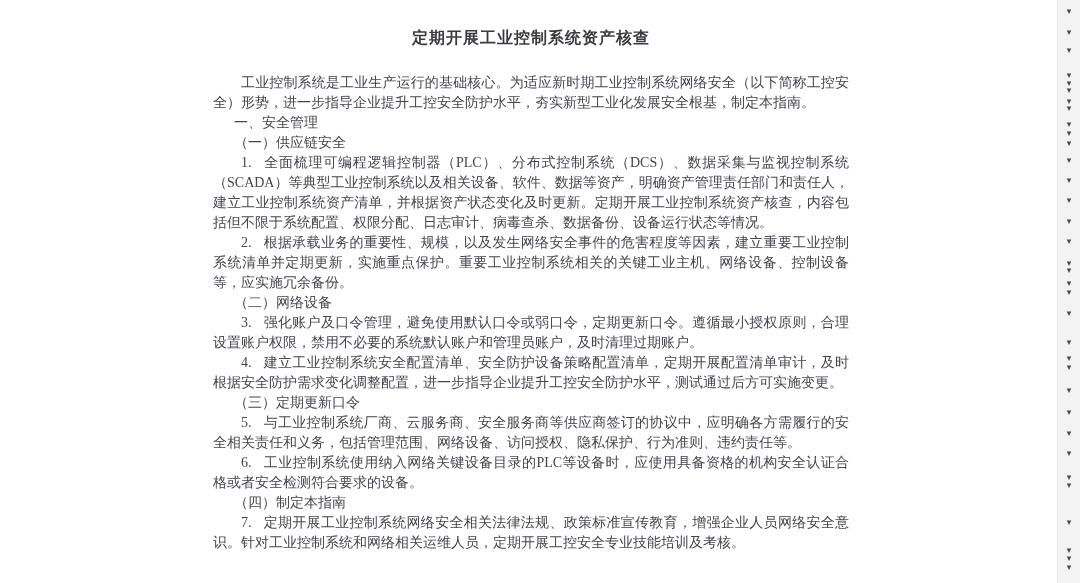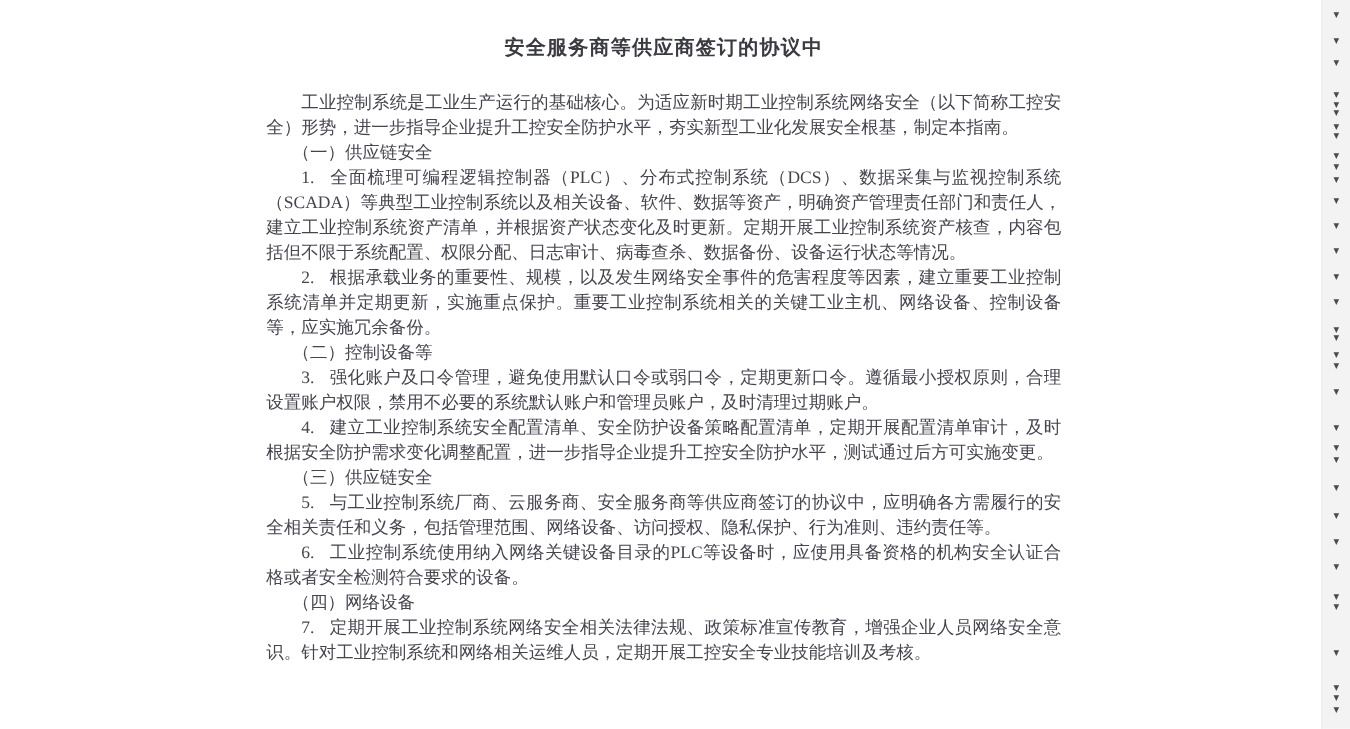--- a/index.html
+++ b/index.html
@@ -51,33 +51,34 @@
     line-height:9px;
     color:#4b4b4f;
     cursor:pointer;
     user-select:none;
   }
 </style>
 </head>
 <body>
 
 <div class="doc">
-  <h1 class="doc-title">安全服务商等供应商签订的协议中</h1>
+  <h1 class="doc-title">定期开展工业控制系统资产核查</h1>
   <div class="doc-body" id="doc-body">
       <p class="body">工业控制系统是工业生产运行的基础核心。为适应新时期工业控制系统网络安全（以下简称工控安全）形势，进一步指导企业提升工控安全防护水平，夯实新型工业化发展安全根基，制定本指南。</p>
+      <p class="heading1">一、安全管理</p>
       <p class="heading2">（一）供应链安全</p>
       <p class="item"><span class="num">1.</span><span>全面梳理可编程逻辑控制器（PLC）、分布式控制系统（DCS）、数据采集与监视控制系统（SCADA）等典型工业控制系统以及相关设备、软件、数据等资产，明确资产管理责任部门和责任人，建立工业控制系统资产清单，并根据资产状态变化及时更新。定期开展工业控制系统资产核查，内容包括但不限于系统配置、权限分配、日志审计、病毒查杀、数据备份、设备运行状态等情况。</span></p>
       <p class="item"><span class="num">2.</span><span>根据承载业务的重要性、规模，以及发生网络安全事件的危害程度等因素，建立重要工业控制系统清单并定期更新，实施重点保护。重要工业控制系统相关的关键工业主机、网络设备、控制设备等，应实施冗余备份。</span></p>
-      <p class="heading2">（二）控制设备等</p>
+      <p class="heading2">（二）网络设备</p>
       <p class="item"><span class="num">3.</span><span>强化账户及口令管理，避免使用默认口令或弱口令，定期更新口令。遵循最小授权原则，合理设置账户权限，禁用不必要的系统默认账户和管理员账户，及时清理过期账户。</span></p>
       <p class="item"><span class="num">4.</span><span>建立工业控制系统安全配置清单、安全防护设备策略配置清单，定期开展配置清单审计，及时根据安全防护需求变化调整配置，进一步指导企业提升工控安全防护水平，测试通过后方可实施变更。</span></p>
-      <p class="heading2">（三）供应链安全</p>
+      <p class="heading2">（三）定期更新口令</p>
       <p class="item"><span class="num">5.</span><span>与工业控制系统厂商、云服务商、安全服务商等供应商签订的协议中，应明确各方需履行的安全相关责任和义务，包括管理范围、网络设备、访问授权、隐私保护、行为准则、违约责任等。</span></p>
       <p class="item"><span class="num">6.</span><span>工业控制系统使用纳入网络关键设备目录的PLC等设备时，应使用具备资格的机构安全认证合格或者安全检测符合要求的设备。</span></p>
-      <p class="heading2">（四）网络设备</p>
+      <p class="heading2">（四）制定本指南</p>
       <p class="item"><span class="num">7.</span><span>定期开展工业控制系统网络安全相关法律法规、政策标准宣传教育，增强企业人员网络安全意识。针对工业控制系统和网络相关运维人员，定期开展工控安全专业技能培训及考核。</span></p>
     </div>
 </div>
 
 <div class="rail" id="rail">
     <span class="arrow" style="top: 7px;">▾</span>
     <span class="arrow" style="top: 28px;">▾</span>
     <span class="arrow" style="top: 46px;">▾</span>
     <span class="arrow" style="top: 71px;">▾</span>
     <span class="arrow" style="top: 79px;">▾</span>

